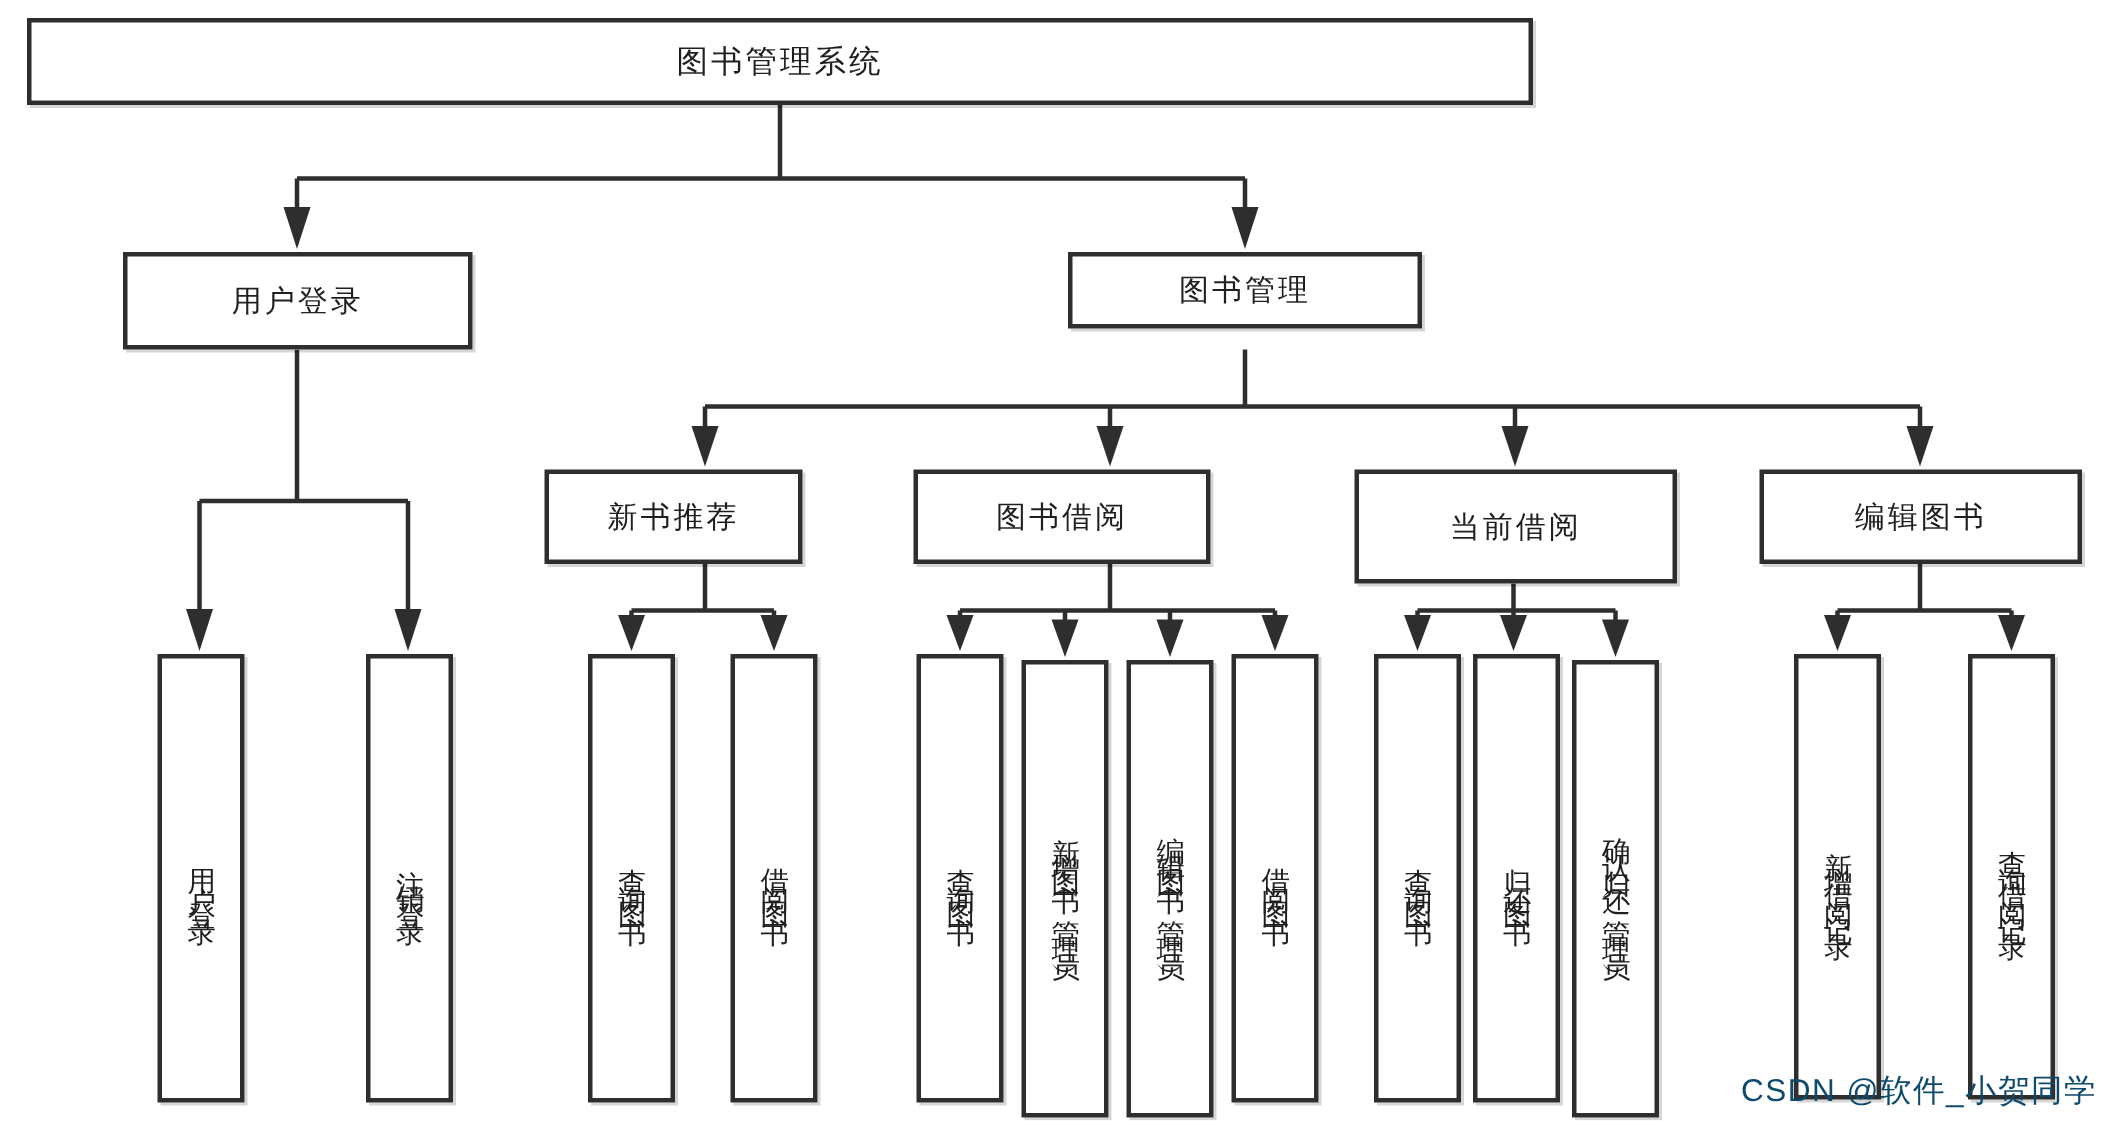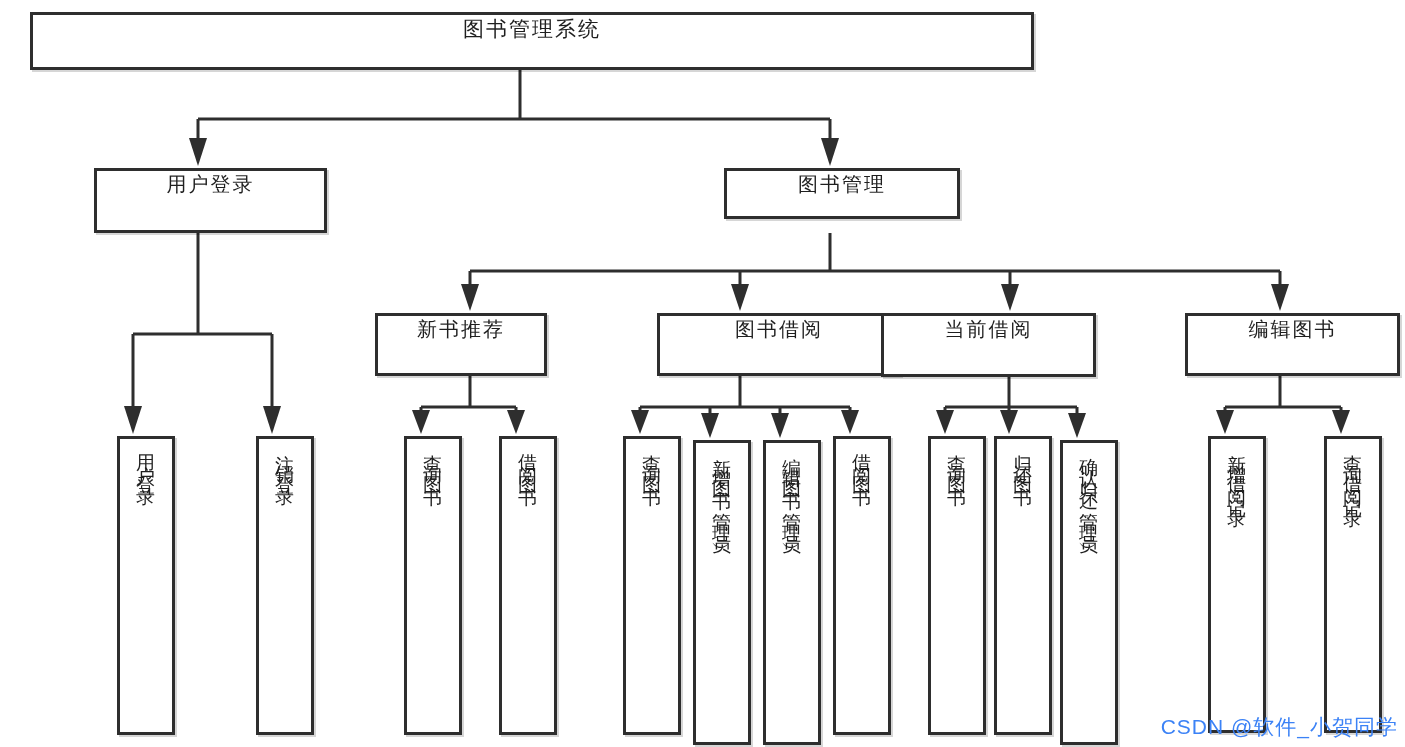--- a/index.html
+++ b/index.html
@@ -12,45 +12,44 @@
     overflow: hidden;
   }
   .wires { position: absolute; left: 0; top: 0; width: 1405px; height: 747px; }
   .node {
     position: absolute;
     box-sizing: border-box;
     border: 3px solid #2e2e2e;
     background: #ffffff;
     box-shadow: 2px 2px 0 rgba(0,0,0,0.16);
     display: flex;
-    align-items: flex-start;
+    align-items: center;
     justify-content: center;
     color: #1f1f1f;
-    margin-left: 12px;
   }
   .node.h span {
     font-size: 20px;
     letter-spacing: 2px;
     white-space: nowrap;
   }
   .node.root span { font-size: 21px; }
   .node.v span {
     writing-mode: vertical-rl;
     text-orientation: mixed;
     font-size: 19px;
     letter-spacing: 11px;
     line-height: 1;
     white-space: nowrap;
   }
   .watermark {
     position: absolute;
     right: 7px;
     top: 713px;
     font-size: 21px;
-    color: #3b82f6;
+    color: #0c4a6e;
     letter-spacing: 1px;
     white-space: nowrap;
   }
 </style>
 </head>
 <body>
 
 <div class="canvas">
 
   <svg class="wires" viewBox="0 0 1405 747" xmlns="http://www.w3.org/2000/svg">
@@ -107,24 +106,24 @@
   <div class="node h" style="left:82px; top:168px; width:233px; height:65px">
     <span>用户登录</span>
   </div>
   <div class="node h" style="left:712px; top:168px; width:236px; height:51px">
     <span>图书管理</span>
   </div>
 
   <div class="node h" style="left:363px; top:313px; width:172px; height:63px">
     <span>新书推荐</span>
   </div>
-  <div class="node h" style="left:645px; top:313px; width:244px; height:63px">
+  <div class="node h" style="left:609px; top:313px; width:198px; height:63px">
     <span>图书借阅</span>
   </div>
-  <div class="node h" style="left:869px; top:313px; width:215px; height:64px">
+  <div class="node h" style="left:903px; top:313px; width:215px; height:76px">
     <span>当前借阅</span>
   </div>
   <div class="node h" style="left:1173px; top:313px; width:215px; height:63px">
     <span>编辑图书</span>
   </div>
 
   <div class="node v" style="left:105px; top:436px; width:58px; height:299px">
     <span>用户登录</span>
   </div>
   <div class="node v" style="left:244px; top:436px; width:58px; height:299px">

